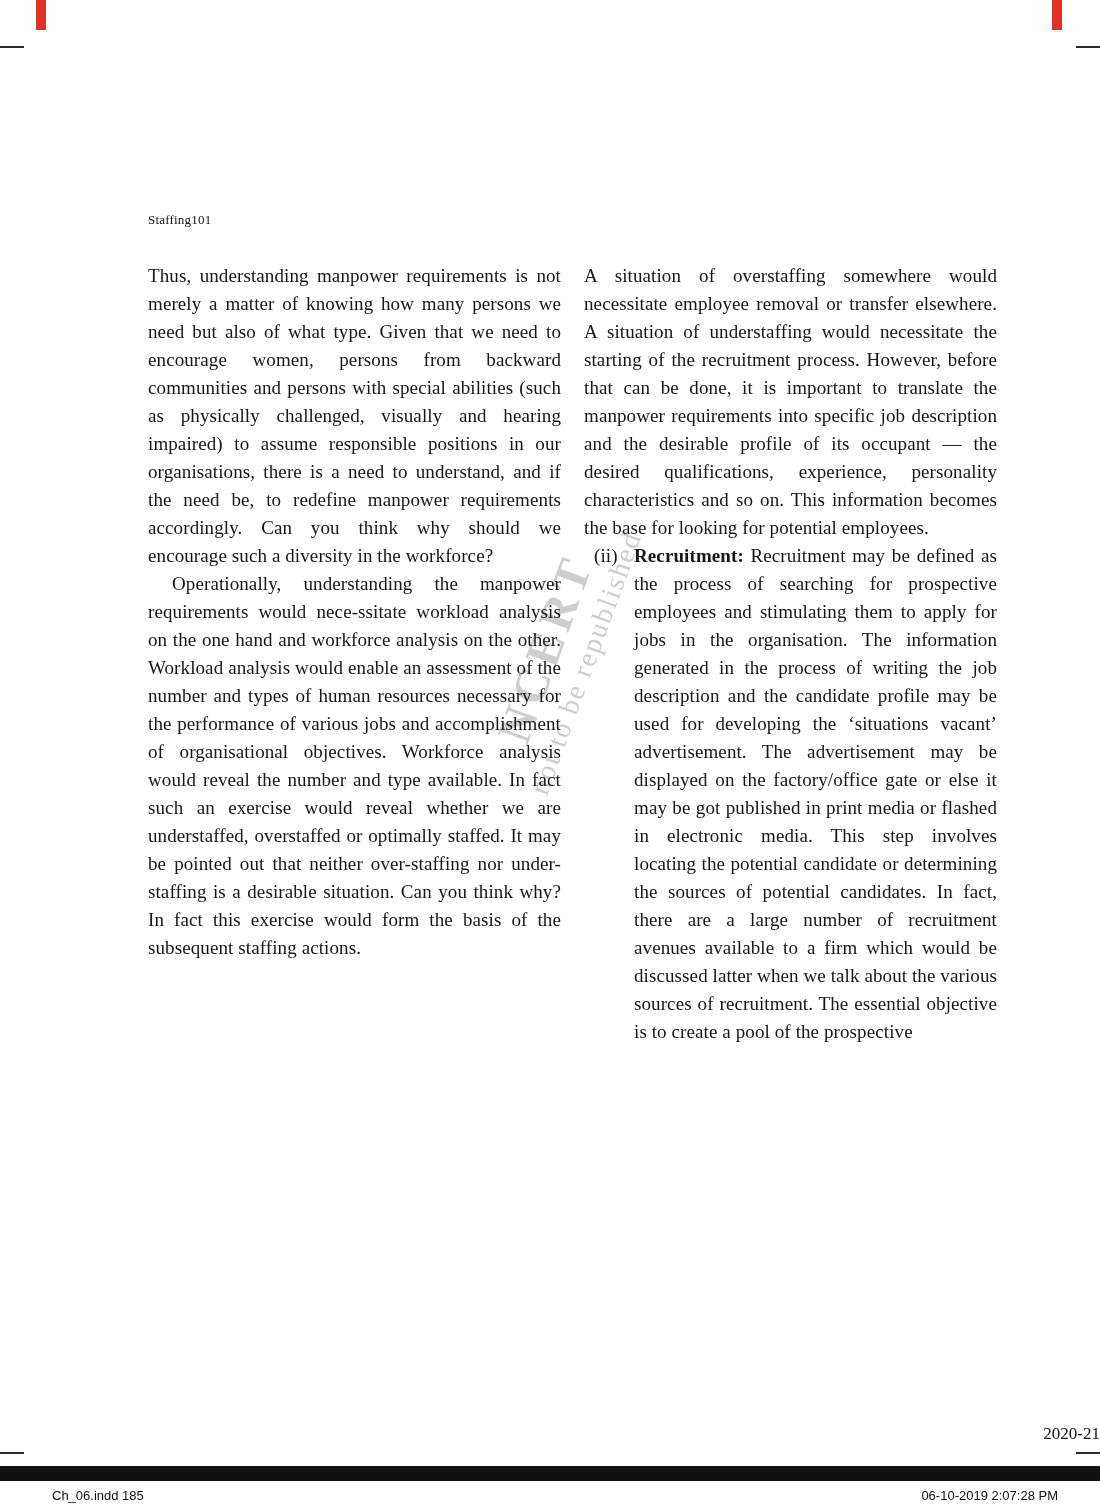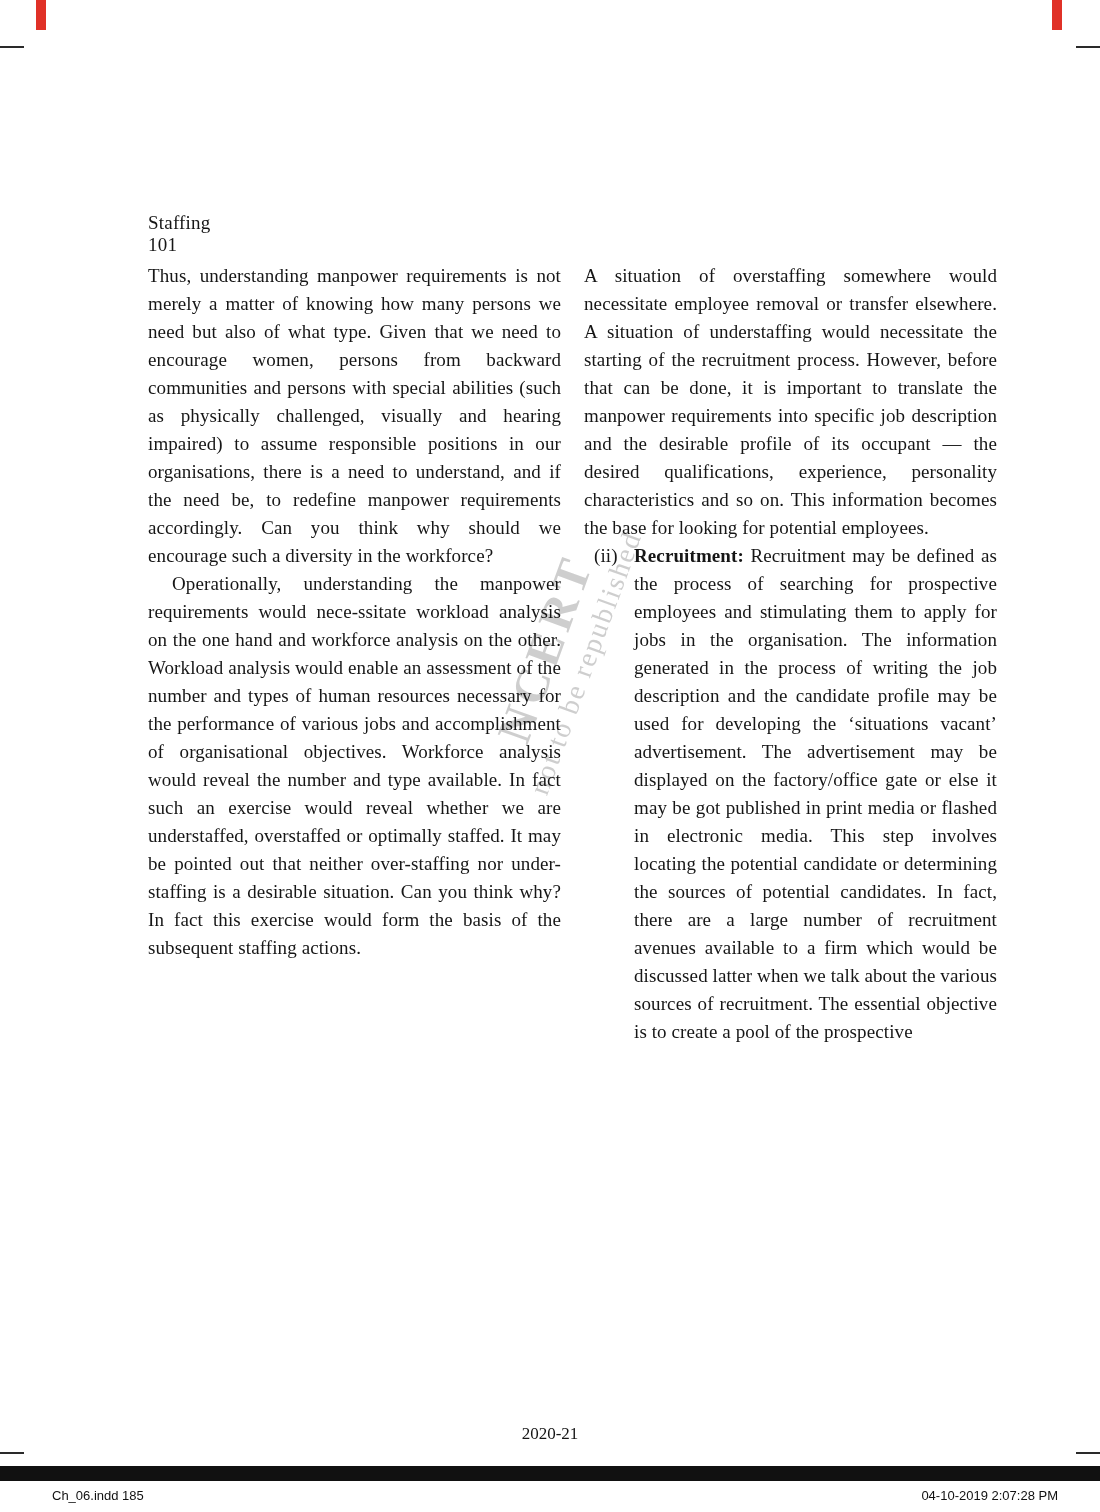--- a/index.html
+++ b/index.html
@@ -36,25 +36,24 @@
   .crop-h.tr { right: 0; top: 46px; }
   .crop-h.bl { left: 0; top: 1452px; }
   .crop-h.br { right: 0; top: 1452px; }
 
   
   .running-head {
     position: absolute;
     top: 212px;
     left: 148px;
     width: 849px;
-    font-size: 19px;
+    font-size: 13px;
     letter-spacing: 0.2px;
     display: flex;
     justify-content: flex-start;
-    flex-direction: column;
   }
 
   
   .col {
     position: absolute;
     top: 262px;
     width: 413px;
     font-size: 19px;
     line-height: 28px;
     text-align: justify;
@@ -107,21 +106,21 @@
     font-size: 28px;
     letter-spacing: 2px;
   }
 
   
   .year-footer {
     position: absolute;
     top: 1424px;
     left: 0;
     width: 1100px;
-    text-align: center;
+    text-align: right;
     font-size: 17px;
   }
   .bottom-bar {
     position: absolute;
     top: 1466px;
     left: 0;
     width: 1100px;
     height: 15px;
     background: #111111;
   }
@@ -168,16 +167,16 @@
     <p>A situation of overstaffing somewhere would necessitate employee removal or transfer elsewhere. A situation of understaffing would necessitate the starting of the recruitment process. However, before that can be done, it is important to translate the manpower requirements into specific job description and the desirable profile of its occupant — the desired qualifications, experience, personality characteristics and so on. This information becomes the base for looking for potential employees.</p>
     <p class="list-item">
       <span class="list-marker">(ii)</span><span class="list-title">Recruitment:</span><span> Recruitment may be defined as the process of searching for prospective employees and stimulating them to apply for jobs in the organisation. The information generated in the process of writing the job description and  the candidate profile may be used for developing the ‘situations vacant’ advertisement. The advertisement may be displayed on the factory/office gate or else it may be got published in print media or flashed in electronic media. This step involves locating the potential candidate or determining the sources of potential candidates. In fact, there are a large number of recruitment avenues available to a firm which would be discussed latter when we talk about the various sources of recruitment. The essential objective is to create a pool of the prospective</span>
     </p>
   </div>
 
   <div class="year-footer">2020-21</div>
   <div class="bottom-bar"></div>
   <div class="print-info">
     <span class="pi-left">Ch_06.indd   185</span>
-    <span class="pi-right">04-10-2019   2:07:28 PM</span>
+    <span class="pi-right">06-10-2019   2:07:28 PM</span>
   </div>
 
 </div>
 
 </body></html>

